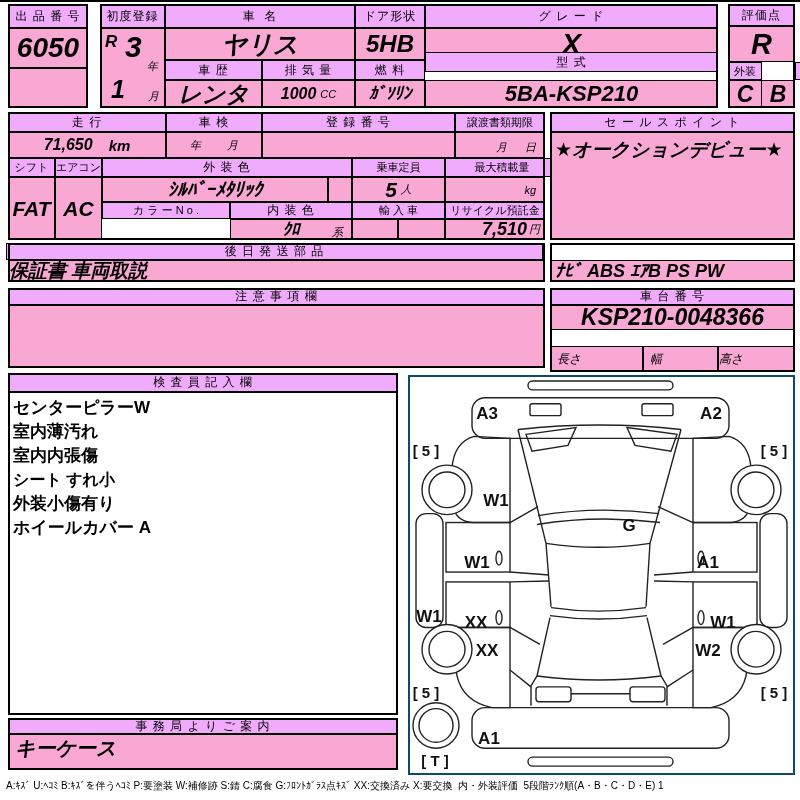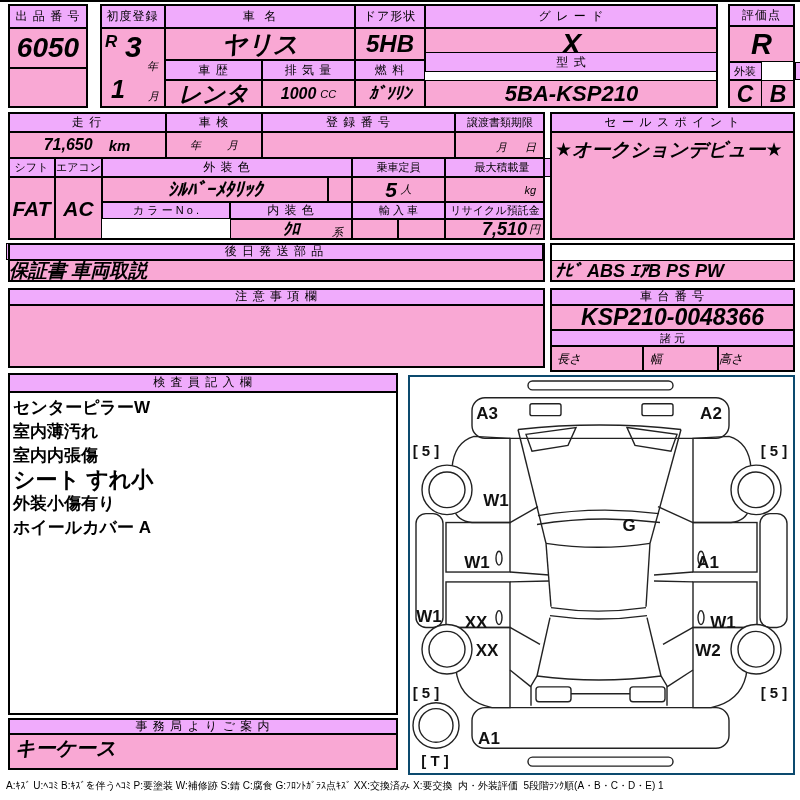--- a/index.html
+++ b/index.html
@@ -122,32 +122,31 @@
 
   <div class="a hd" style="left:8px;top:288px;width:537px;height:17px">注 意 事 項 欄</div>
   <div class="a cl left" style="left:8px;top:305px;width:537px;height:63px;align-items:flex-start;padding:3px"></div>
   <div class="a bx" style="left:8px;top:288px;width:537px;height:80px"></div>
 
   <div class="a cl left b" style="left:550px;top:260px;width:245px;height:22px;font-size:18px;padding-left:4px">ﾅﾋﾞ ABS ｴｱB PS PW</div>
   <div class="a bx" style="left:550px;top:243px;width:245px;height:39px"></div>
 
   <div class="a hd" style="left:550px;top:288px;width:245px;height:17px">車 台 番 号</div>
   <div class="a cl b" style="left:550px;top:305px;width:245px;height:25px;font-size:23px">KSP210-0048366</div>
-  <div class="a hd s" style="left:550px;top:330px;width:245px;height:16px">諸 元</div>
   <div class="a cl left" style="left:550px;top:346px;width:93px;height:26px;font-size:12px;padding-left:6px">長さ</div>
   <div class="a cl left" style="left:643px;top:346px;width:75px;height:26px;font-size:12px;padding-left:6px">幅</div>
   <div class="a cl left" style="left:718px;top:346px;width:77px;height:26px;font-size:12px;">高さ</div>
   <div class="a bx" style="left:550px;top:288px;width:245px;height:84px"></div>
 
   <div class="a hd" style="left:8px;top:373px;width:390px;height:19px">検 査 員 記 入 欄</div>
   <div class="a" style="left:8px;top:392px;width:390px;height:323px;border:1px solid #000;background:#fff;padding:3px 0 0 4px;box-sizing:border-box">
     <div class="b" style="font-size:17px;line-height:24px">センターピラーW</div>
     <div class="b" style="font-size:17px;line-height:24px">室内薄汚れ</div>
     <div class="b" style="font-size:17px;line-height:24px">室内内張傷</div>
-    <div class="b" style="font-size:22px;line-height:24px">シート すれ小</div>
+    <div class="b" style="font-size:16px;line-height:24px">シート すれ小</div>
     <div class="b" style="font-size:17px;line-height:24px">外装小傷有り</div>
     <div class="b" style="font-size:17px;line-height:24px">ホイールカバー A</div>
   </div>
   <div class="a bx" style="left:8px;top:373px;width:390px;height:342px"></div>
 
   <div class="a hd" style="left:8px;top:718px;width:390px;height:16px">事 務 局 よ り ご 案 内</div>
   <div class="a cl left b" style="left:8px;top:734px;width:390px;height:36px;font-size:20px;padding-left:6px;align-items:flex-start">キーケース</div>
   <div class="a bx" style="left:8px;top:718px;width:390px;height:52px"></div>
 
   <div class="a" style="left:408px;top:375px;width:387px;height:400px;border:2px solid #0c4a6e;box-sizing:border-box;background:#fff">

